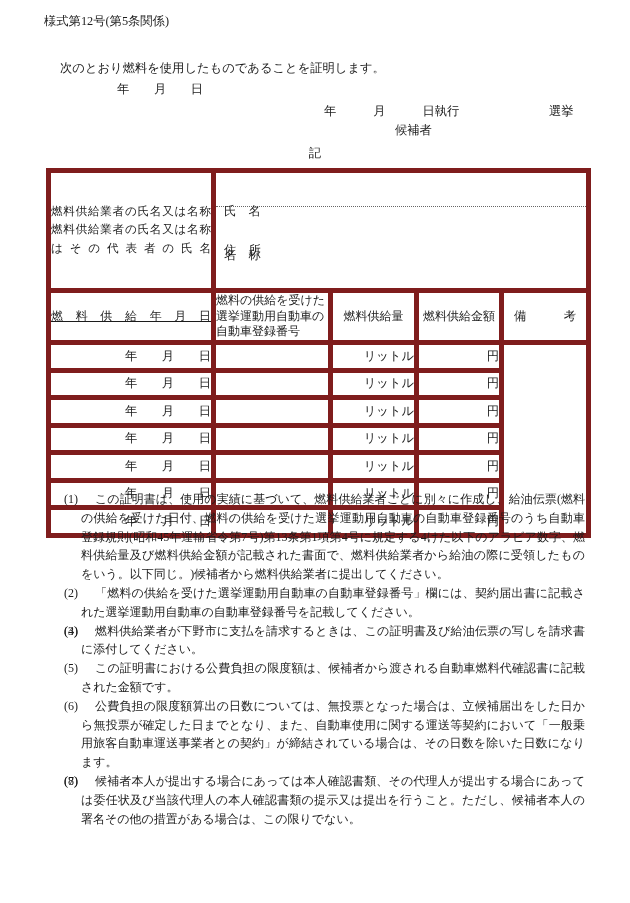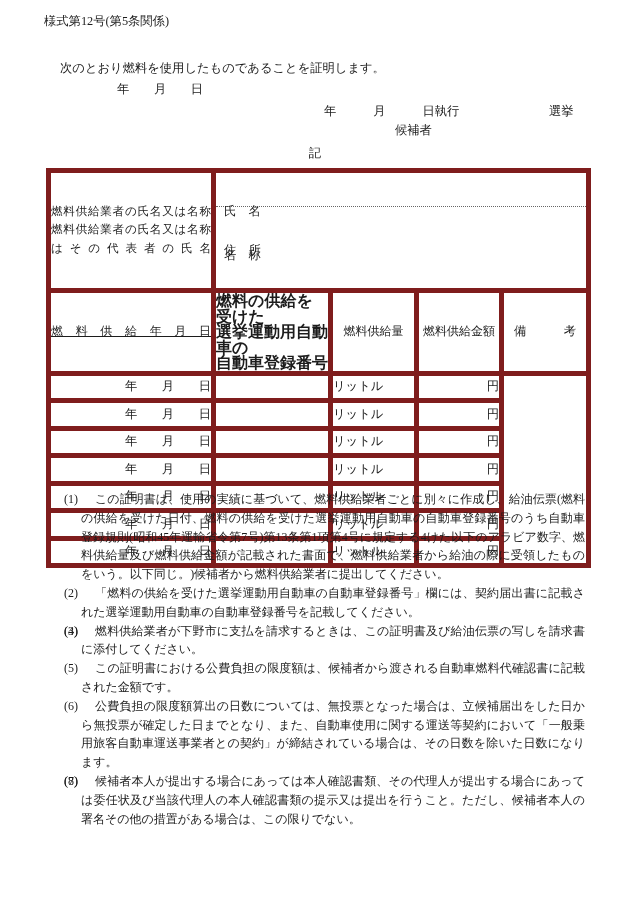--- a/index.html
+++ b/index.html
@@ -37,26 +37,26 @@
   .cell-supplier div { text-align: justify; text-align-last: justify; line-height: 18.5px; }
 
   .cell-info { vertical-align: top; }
   .info-upper { height: 31px; border-bottom: 1px dotted #666; padding: 2px 4px 0 8px; line-height: 14.5px; white-space: pre; }
   .info-lower { padding: 6px 4px 0 8px; line-height: 15px; white-space: pre; }
 
   .row-b { height: 52px; }
   .hdr { text-align: center; font-size: 12px; }
   .hdr-date { padding: 0 10px; text-decoration: underline; }
   .hdr-date div { text-align: justify; text-align-last: justify; white-space: pre; }
-  .hdr-reg { font-size: 16px; text-align: left; padding-left: 5px; line-height: 15.5px; font-weight: bold; }
+  .hdr-reg { font-size: 12px; text-align: left; padding-left: 5px; line-height: 15.5px; }
   .hdr-remarks .spread { display: flex; justify-content: space-between; padding: 0 10px; font-size: 12.3px; }
 
   .row-c { height: 27.5px; }
   .cell-date { text-align: right; padding-right: 11px; white-space: pre; }
-  .cell-unit { padding-right: 12px; }
+  .cell-unit { text-align: right; padding-right: 12px; }
   .cell-yen { text-align: right; padding-right: 8px; }
 
   .notes { position: absolute; left: 0; top: 490px; width: 630px; font-size: 12px; line-height: 18.8px; color: #1c1c1c; }
   .notes-label { margin-left: 46px; white-space: pre; }
   .note { position: relative; margin-left: 81px; width: 504px; text-align: justify; text-indent: 14px; }
   .note .marker { position: absolute; left: -17px; top: 0; text-indent: 0; }
 </style>
 </head>
 <body>
 

